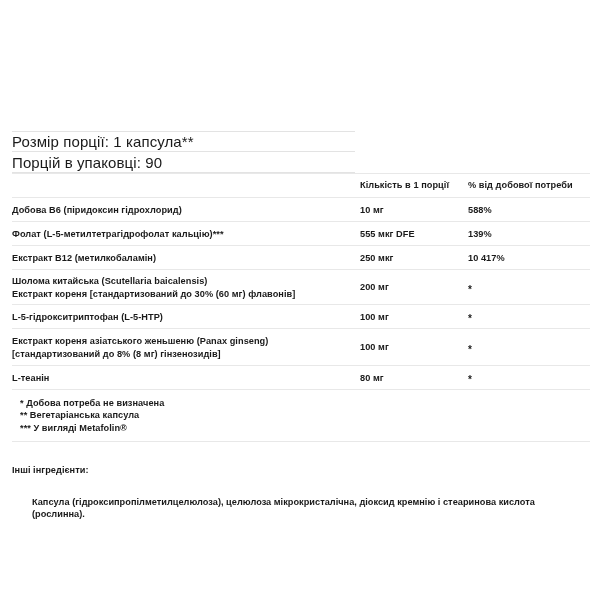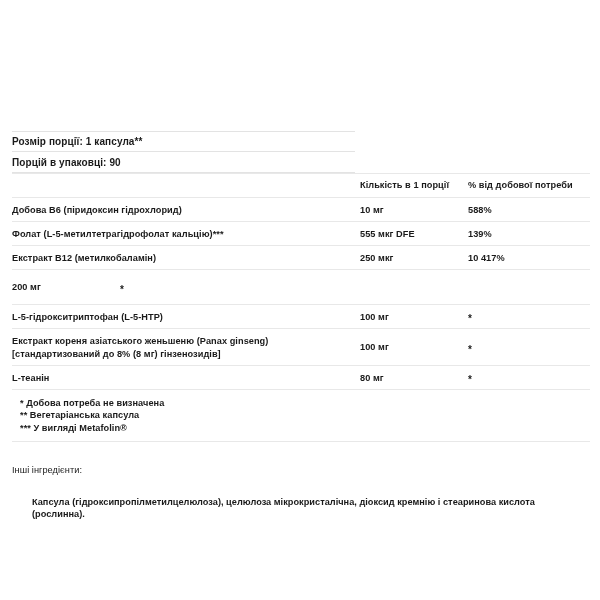--- a/index.html
+++ b/index.html
@@ -48,22 +48,22 @@
   .meta-row.first::before {
     content: "";
     position: absolute;
     left: 12px;
     right: 245px;
     top: 0;
     height: 1px;
     background: #e3e3e3;
   }
   .meta-text {
-    font-size: 10px;
-    font-weight: 700;
+    font-size: 15px;
+    font-weight: 400;
     letter-spacing: 0.1px;
     line-height: 1.2;
     white-space: nowrap;
     text-align: right;
   }
 
   
   .tbl {
     margin-top: 0;
     position: relative;
@@ -156,21 +156,21 @@
     letter-spacing: 0.05px;
   }
 
   
   .other {
     margin-top: 22px;
     padding: 0 12px;
   }
   .other-title {
     font-size: 9.2px;
-    font-weight: 400;
+    font-weight: 700;
     letter-spacing: 0.05px;
     line-height: 12px;
   }
   .other-body {
     margin-top: 20px;
     font-size: 9.2px;
     font-weight: 700;
     letter-spacing: 0.02px;
     line-height: 12px;
     padding-left: 20px;
@@ -215,20 +215,24 @@
 
     <div class="trow">
       <div class="c-name">
         <span class="nm-l1">Екстракт B12 (метилкобаламін)</span>
       </div>
       <div class="c-amt">250 мкг</div>
       <div class="c-dv">10 417%</div>
     </div>
 
     <div class="trow row-2line">
+      <div class="c-name">
+        <span class="nm-l1">Шолома китайська (Scutellaria baicalensis)</span>
+        <span class="nm-l2">Екстракт кореня [стандартизований до 30% (60 мг) флавонів]</span>
+      </div>
       <div class="c-amt">200 мг</div>
       <div class="c-dv star">*</div>
     </div>
 
     <div class="trow">
       <div class="c-name">
         <span class="nm-l1">L-5-гідрокситриптофан (L-5-HTP)</span>
       </div>
       <div class="c-amt">100 мг</div>
       <div class="c-dv star">*</div>

